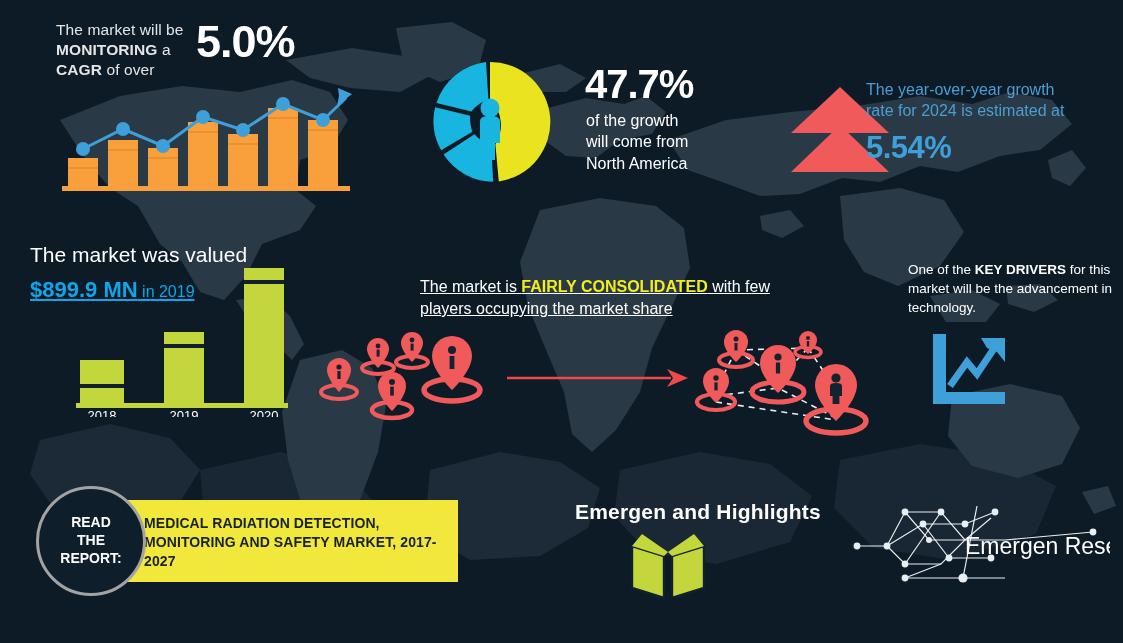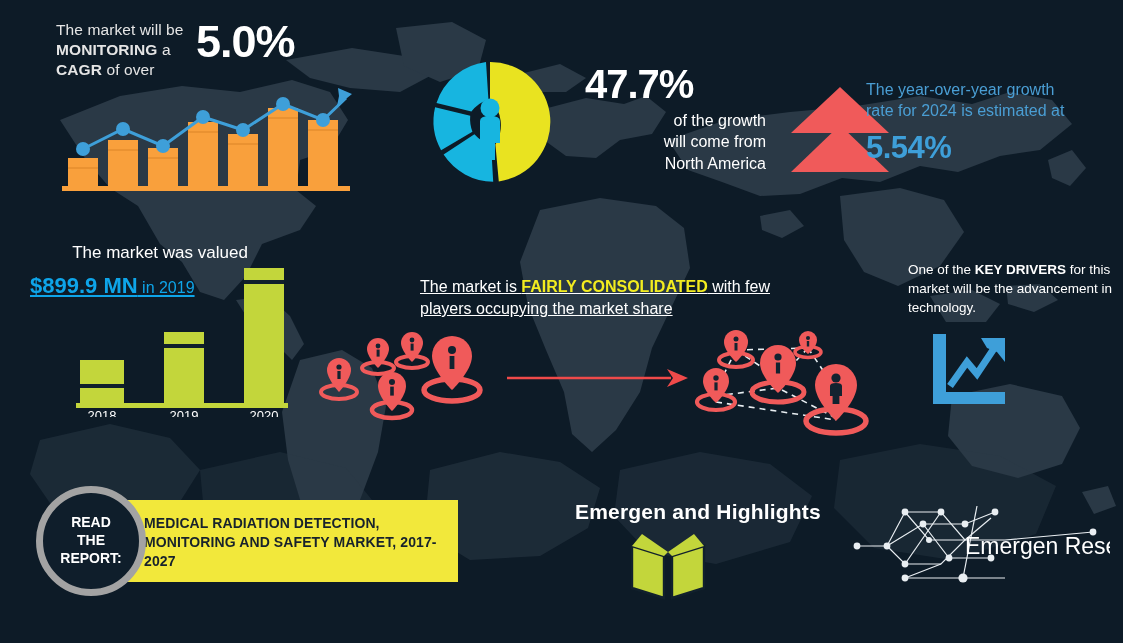--- a/index.html
+++ b/index.html
@@ -13,27 +13,27 @@
 
   
   .stat-text{color:#e5e5e5;font-size:15.5px;line-height:1.30;letter-spacing:.1px;}
   .stat-text b{font-weight:bold;}
   .big-white{color:#ffffff;font-weight:bold;letter-spacing:-1px;}
 
   #cagr-block{left:56px;top:20px;width:170px;}
   #cagr-value{left:196px;top:16px;font-size:45px;}
 
   #na-value{left:585px;top:62px;font-size:40px;}
-  #na-desc{left:586px;top:110px;width:180px;font-size:16px;color:#fff;line-height:1.33;text-align:right;}
+  #na-desc{left:586px;top:110px;width:180px;font-size:16px;color:#fff;line-height:1.33;}
 
   #yoy-text{left:866px;top:80px;width:240px;color:#4a9ed4;font-size:16px;line-height:1.30;}
   #yoy-value{left:866px;top:130px;font-size:31px;color:#3e9fd9;font-weight:bold;letter-spacing:-0.5px;}
 
   #valued-block{left:30px;top:243px;width:260px;}
-  #valued-line1{font-size:17px;color:#fff;text-align:center;}
+  #valued-line1{font-size:21px;color:#fff;}
   #valued-line2{font-size:22px;color:#0ea5e9;font-weight:bold;margin-top:10px;text-decoration:underline;}
   #valued-line2 .suffix{font-size:16px;font-weight:normal;}
 
   #consolidated{left:420px;top:276px;width:350px;font-size:16px;color:#ffffff;line-height:1.38;text-decoration:underline;}
   #consolidated b{color:#f3ec1f;font-weight:bold;}
 
   #drivers{left:908px;top:260px;width:228px;font-size:13.5px;color:#ffffff;line-height:1.42;}
   #drivers b{font-weight:bold;}
 
   
@@ -54,21 +54,21 @@
   #arrow{left:505px;top:365px;width:185px;height:26px;}
 
   
   #trend-icon{left:925px;top:330px;width:85px;height:80px;}
 
   
   #report-banner{left:120px;top:500px;width:338px;height:82px;background:#f2e83b;}
   #report-title{position:absolute;left:24px;top:14px;width:300px;color:#17222c;
     font-size:14px;font-weight:bold;line-height:1.34;letter-spacing:.1px;}
   #report-circle{left:36px;top:486px;width:110px;height:110px;border-radius:50%;
-    background:#0f1e2b;border:7px solid #a3a3a3;box-sizing:border-box;
+    background:#0f1e2b;border:3px solid #a3a3a3;box-sizing:border-box;
     display:flex;align-items:center;justify-content:center;}
   #report-circle span{color:#ffffff;font-size:14px;font-weight:bold;text-align:center;line-height:1.28;}
 
   
   #trends-title{left:575px;top:500px;font-size:21px;color:#fff;font-weight:bold;letter-spacing:.2px;}
   #book{left:630px;top:532px;width:76px;height:68px;}
 
   
   #logo{left:845px;top:500px;width:265px;height:96px;}
 </style>

